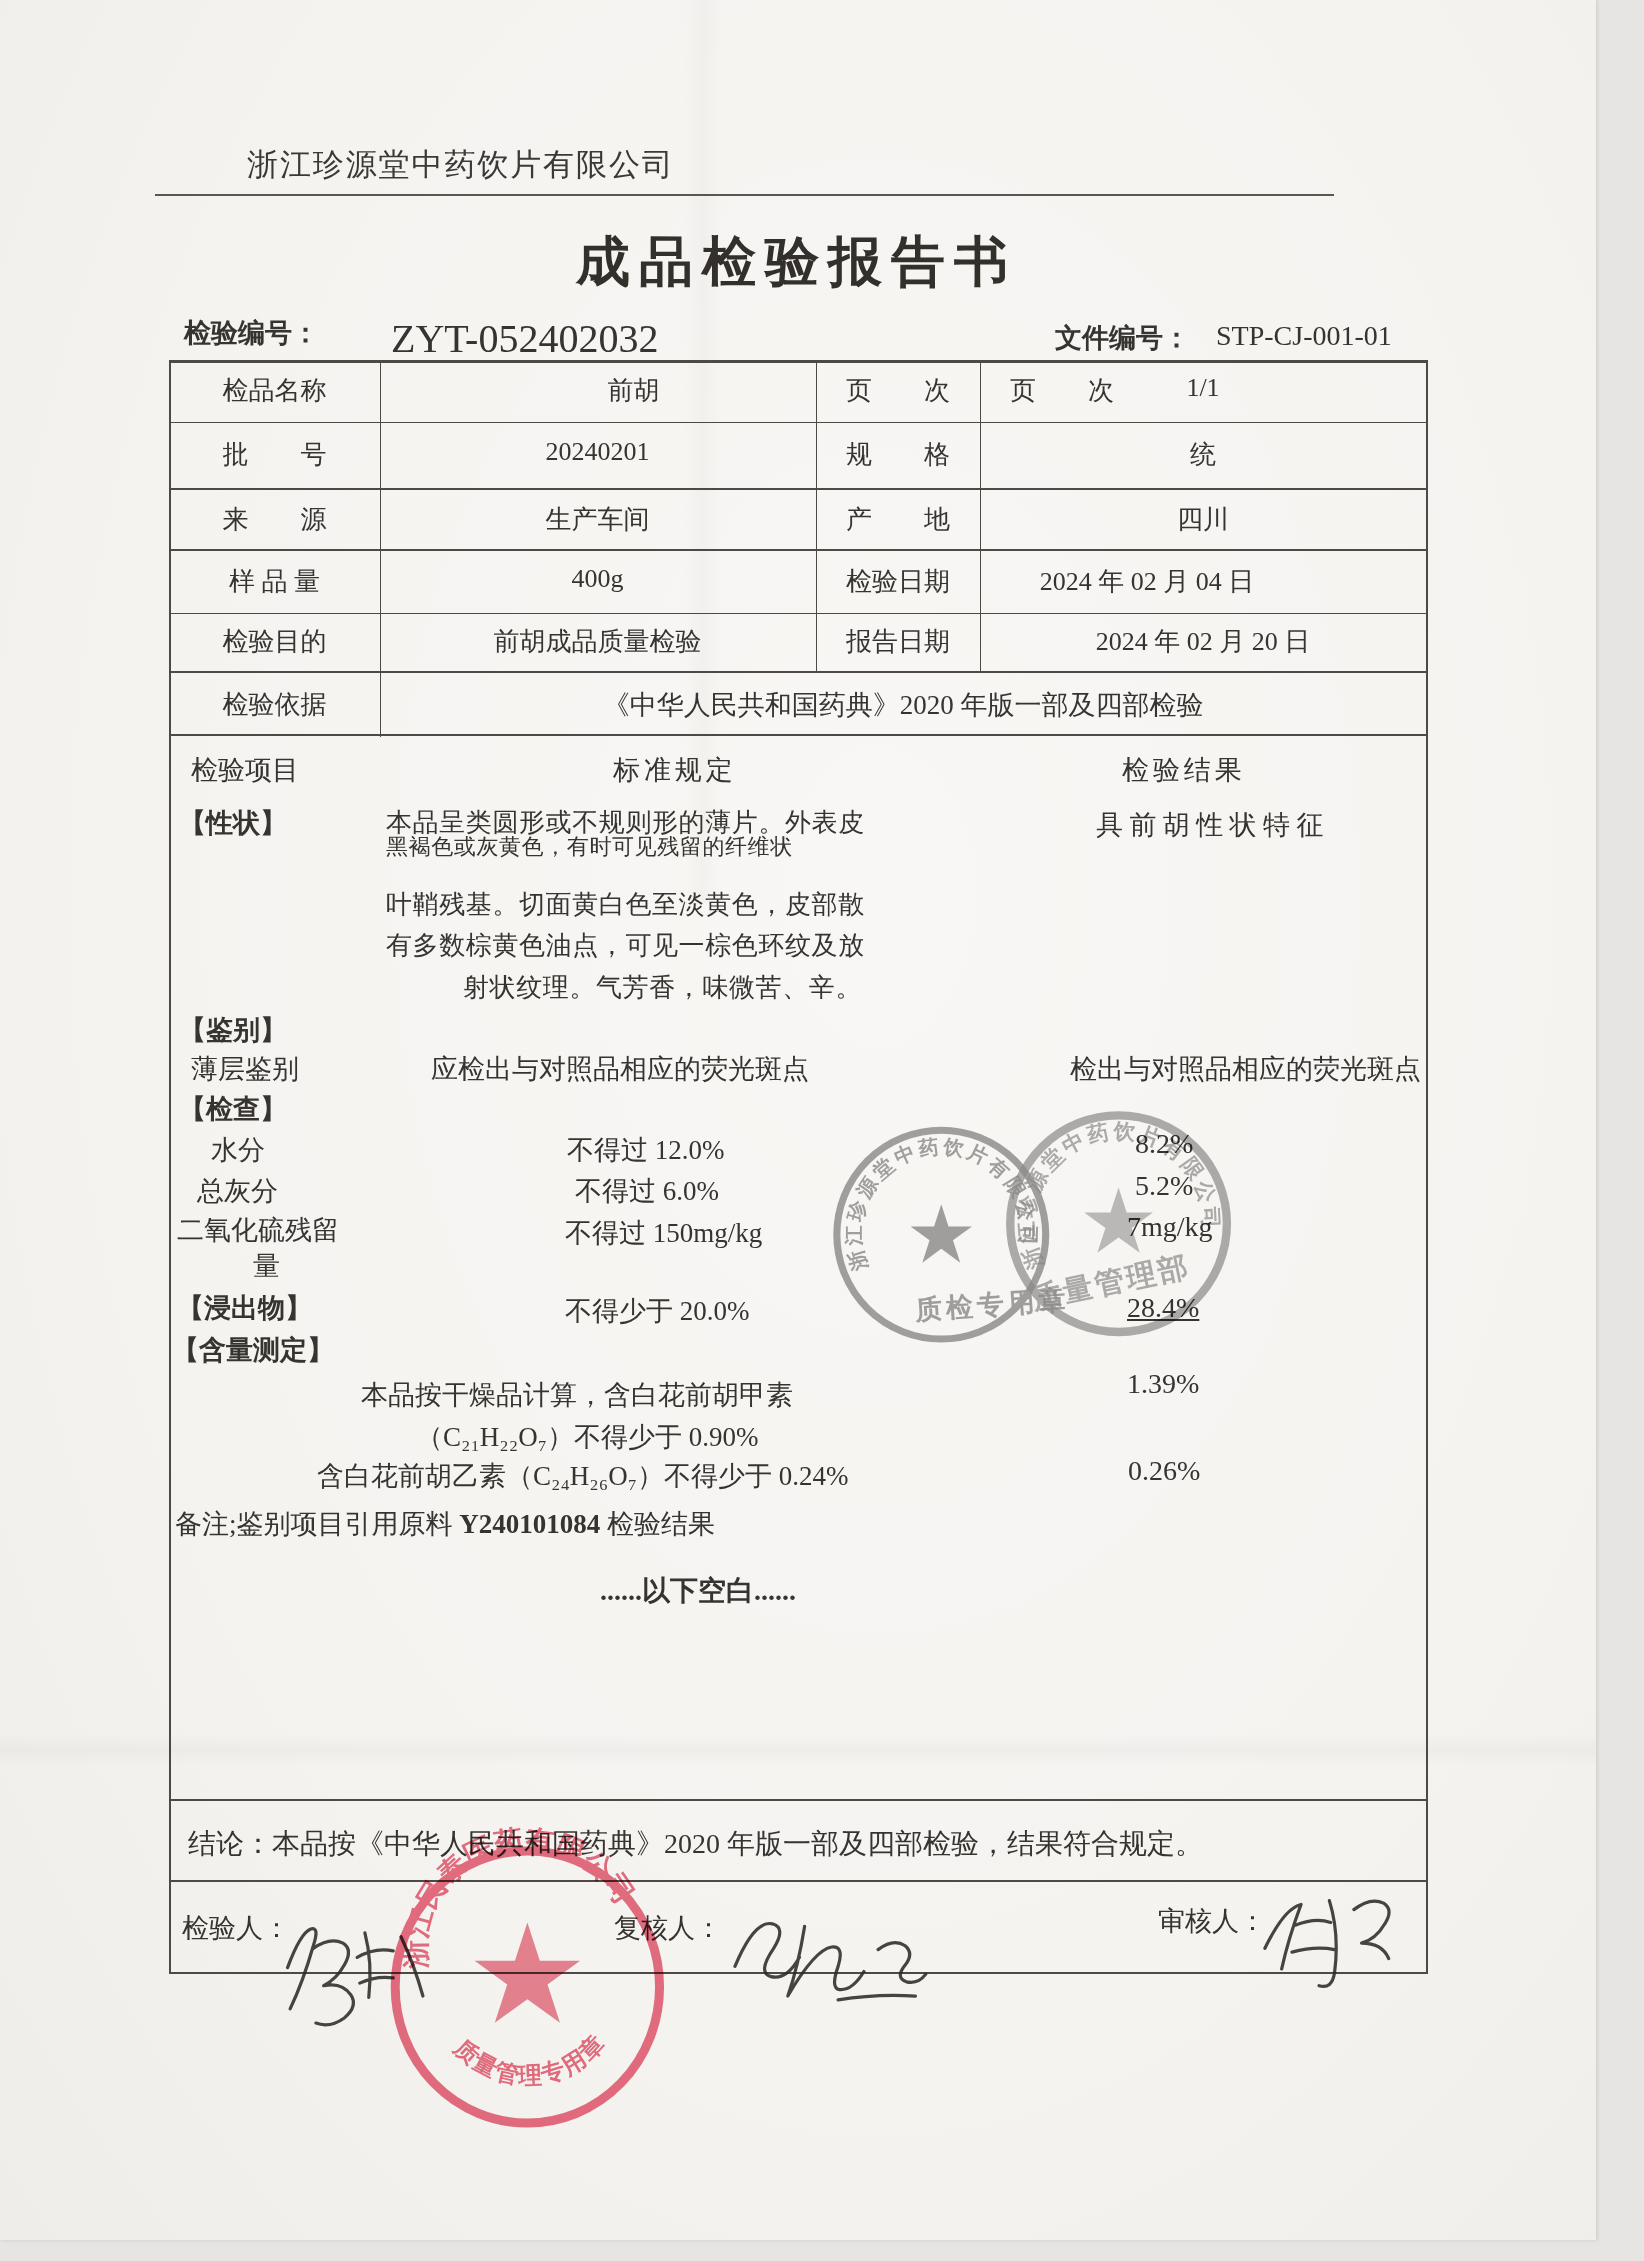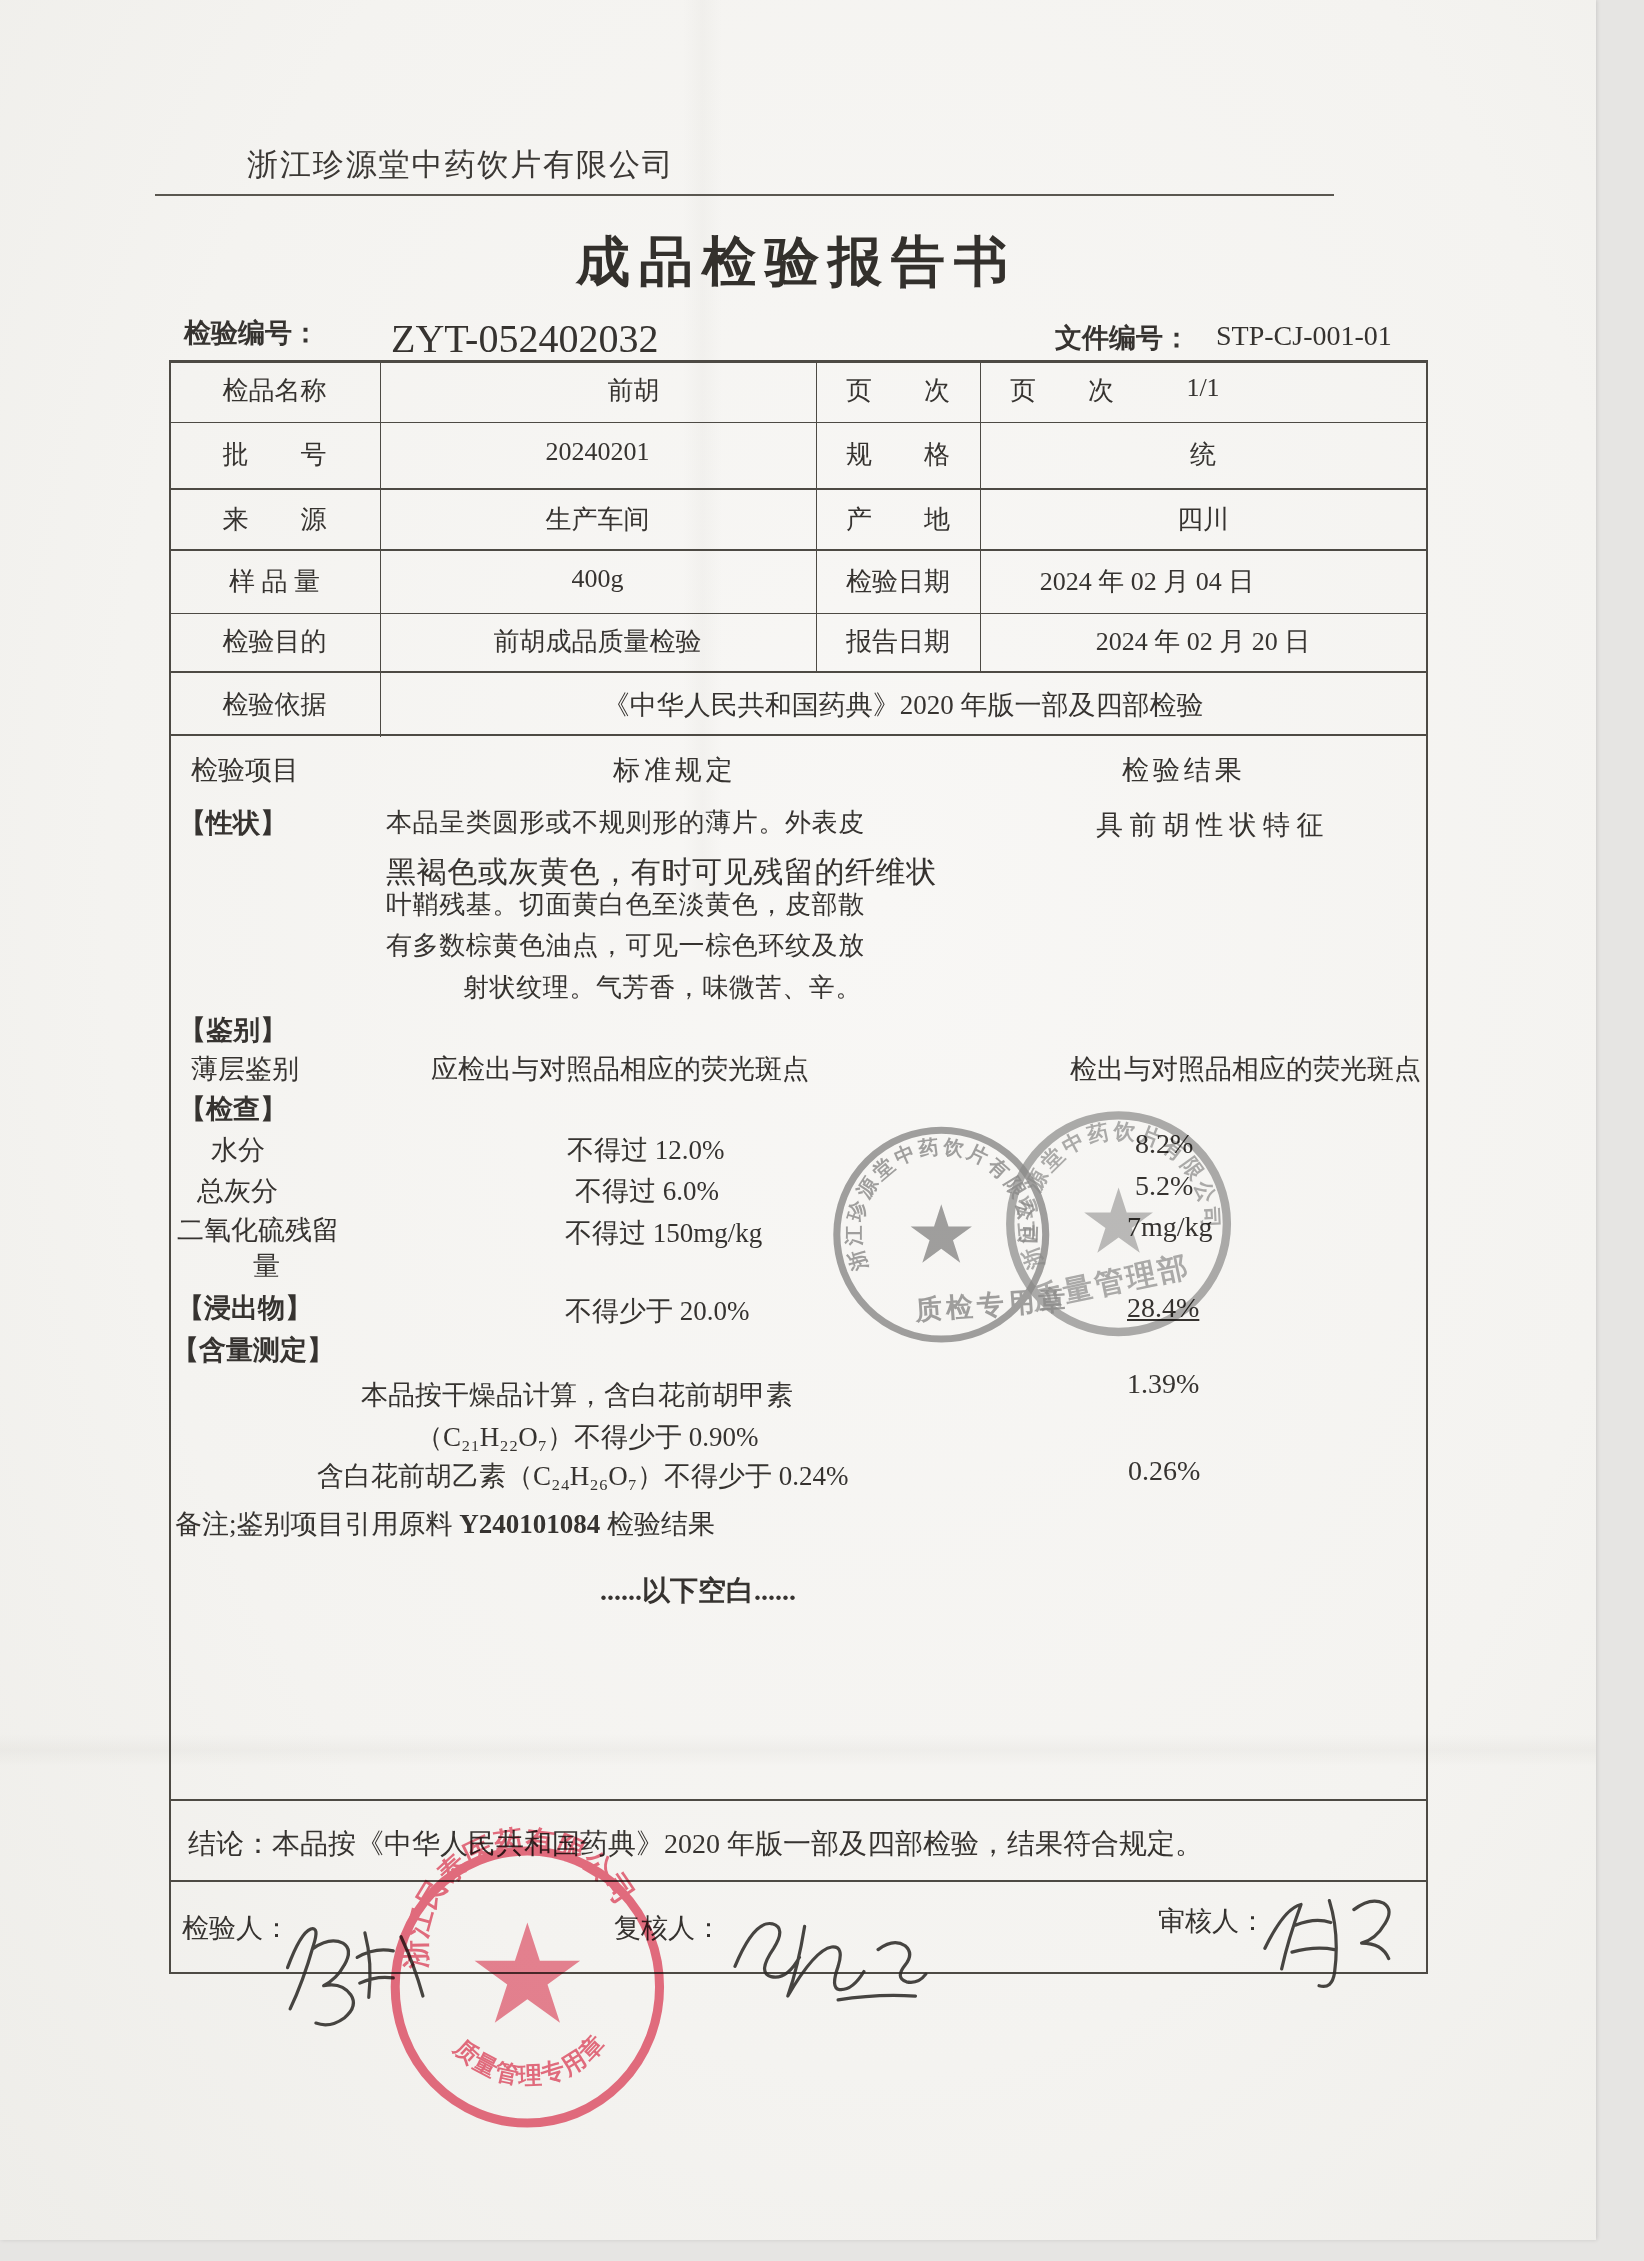--- a/index.html
+++ b/index.html
@@ -92,21 +92,21 @@
   <div class="t c" style="left:380px;top:687px;width:1046px;font-size:27px;">《中华人民共和国药典》2020 年版一部及四部检验</div>
 </div>
 
 <div>
   <div class="t" style="left:191px;top:752px;font-size:27px;">检验项目</div>
   <div class="t" style="left:613px;top:752px;font-size:27px;letter-spacing:3.9px;">标准规定</div>
   <div class="t" style="left:1122px;top:752px;font-size:27px;letter-spacing:3.9px;">检验结果</div>
 
   <div class="t" style="left:179px;top:805px;font-size:27px;font-weight:600;">【性状】</div>
   <div class="t" style="left:386px;top:805px;font-size:26px;letter-spacing:0.6px;">本品呈类圆形或不规则形的薄片。外表皮</div>
-  <div class="t" style="left:386px;top:852px;font-size:30px;letter-spacing:0.6px;">黑褐色或灰黄色，有时可见残留的纤维状</div>
+  <div class="t" style="left:386px;top:832px;font-size:22px;letter-spacing:0.6px;">黑褐色或灰黄色，有时可见残留的纤维状</div>
   <div class="t" style="left:386px;top:887px;font-size:26px;letter-spacing:0.6px;">叶鞘残基。切面黄白色至淡黄色，皮部散</div>
   <div class="t" style="left:386px;top:928px;font-size:26px;letter-spacing:0.6px;">有多数棕黄色油点，可见一棕色环纹及放</div>
   <div class="t" style="left:463px;top:970px;font-size:26px;letter-spacing:0.6px;">射状纹理。气芳香，味微苦、辛。</div>
   <div class="t" style="left:1096px;top:807px;font-size:27px;letter-spacing:6.4px;">具前胡性状特征</div>
 
   <div class="t" style="left:179px;top:1012px;font-size:27px;font-weight:600;">【鉴别】</div>
   <div class="t" style="left:191px;top:1051px;font-size:27px;">薄层鉴别</div>
   <div class="t" style="left:431px;top:1051px;font-size:27px;">应检出与对照品相应的荧光斑点</div>
   <div class="t" style="left:1070px;top:1051px;font-size:27px;">检出与对照品相应的荧光斑点</div>
 

